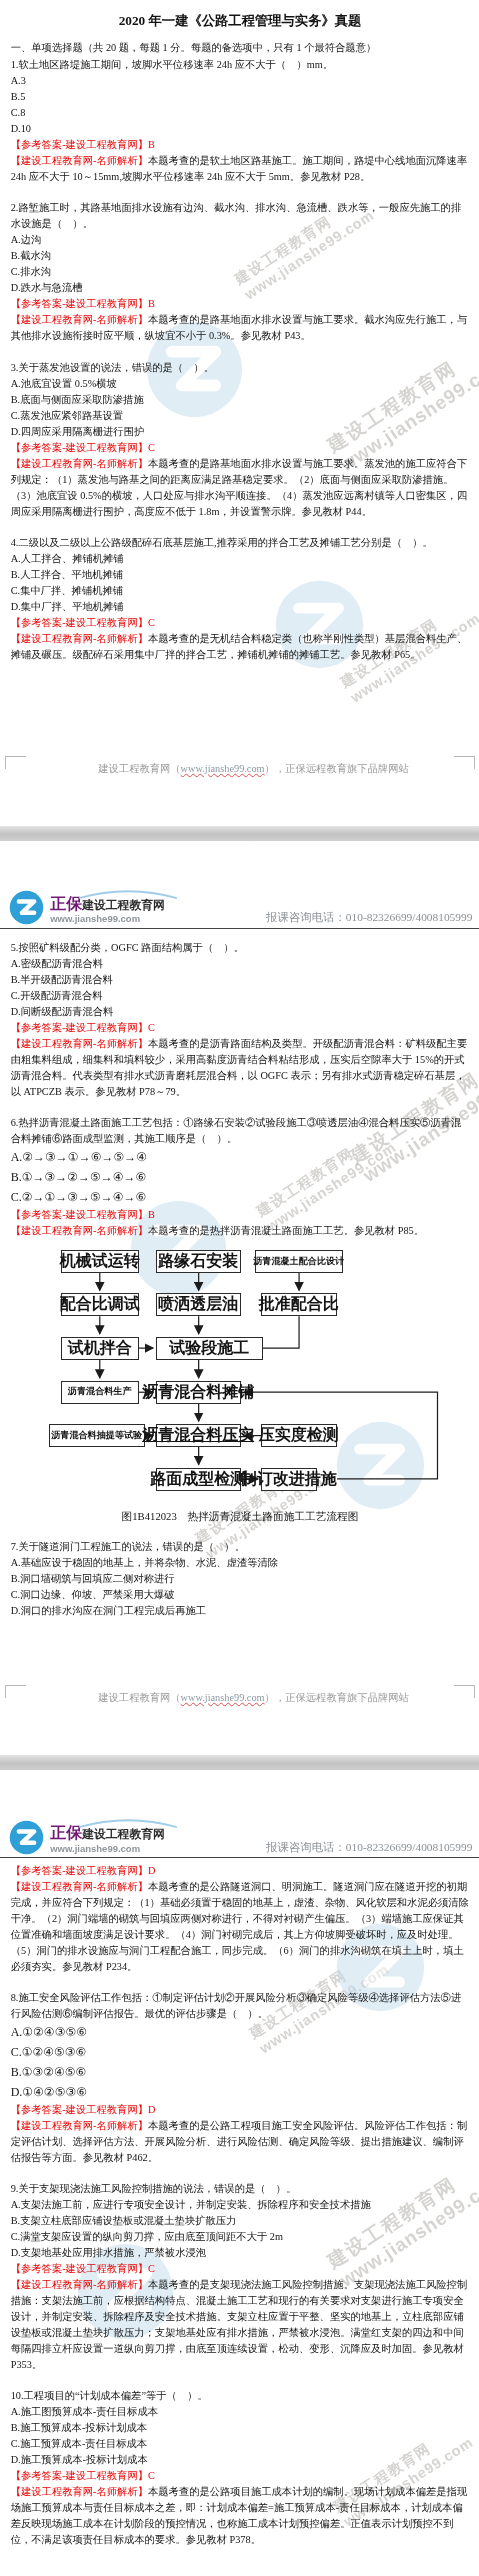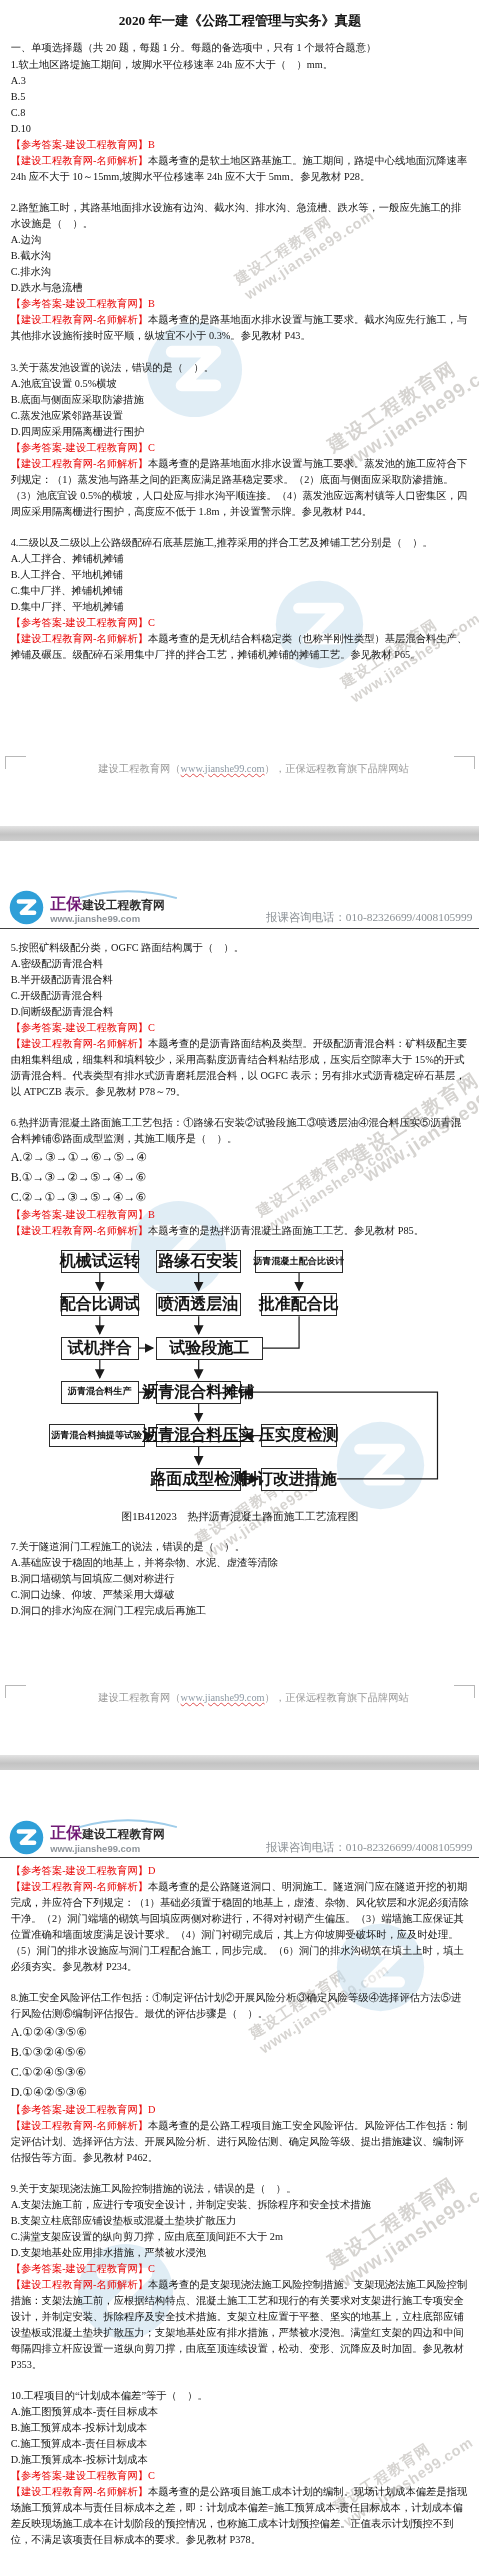--- a/index.html
+++ b/index.html
@@ -325,22 +325,22 @@
   <div class="pbody" style="padding-top:4.6px;">
 
     <div class="q" style="margin-top:0;">
       <p><span class="red">【参考答案-建设工程教育网】</span><span class="red">D</span></p>
       <p><span class="red">【建设工程教育网-名师解析】</span><span>本题考查的是公路隧道洞口、明洞施工。隧道洞门应在隧道开挖的初期完成，并应符合下列规定：（1）基础必须置于稳固的地基上，虚渣、杂物、风化软层和水泥必须清除干净。（2）洞门端墙的砌筑与回填应两侧对称进行，不得对衬砌产生偏压。（3）端墙施工应保证其位置准确和墙面坡度满足设计要求。（4）洞门衬砌完成后，其上方仰坡脚受破坏时，应及时处理。（5）洞门的排水设施应与洞门工程配合施工，同步完成。（6）洞门的排水沟砌筑在填土上时，填土必须夯实。参见教材 P234。</span></p>
     </div>
 
     <div class="q">
       <p>8.施工安全风险评估工作包括：①制定评估计划②开展风险分析③确定风险等级④选择评估方法⑤进行风险估测⑥编制评估报告。最优的评估步骤是（　）。</p>
       <p class="seq">A.①②④③⑤⑥</p>
+      <p class="seq">C.①②④⑤③⑥</p>
       <p class="seq">B.①③②④⑤⑥</p>
-      <p class="seq">C.①②④⑤③⑥</p>
       <p class="seq">D.①④②⑤③⑥</p>
       <p><span class="red">【参考答案-建设工程教育网】</span><span class="red">D</span></p>
       <p><span class="red">【建设工程教育网-名师解析】</span><span>本题考查的是公路工程项目施工安全风险评估。风险评估工作包括：制定评估计划、选择评估方法、开展风险分析、进行风险估测、确定风险等级、提出措施建议、编制评估报告等方面。参见教材 P462。</span></p>
     </div>
 
     <div class="q">
       <p>9.关于支架现浇法施工风险控制措施的说法，错误的是（　）。</p>
       <p>A.支架法施工前，应进行专项安全设计，并制定安装、拆除程序和安全技术措施</p>
       <p>B.支架立柱底部应铺设垫板或混凝土垫块扩散压力</p>
       <p>C.满堂支架应设置的纵向剪刀撑，应由底至顶间距不大于 2m</p>

